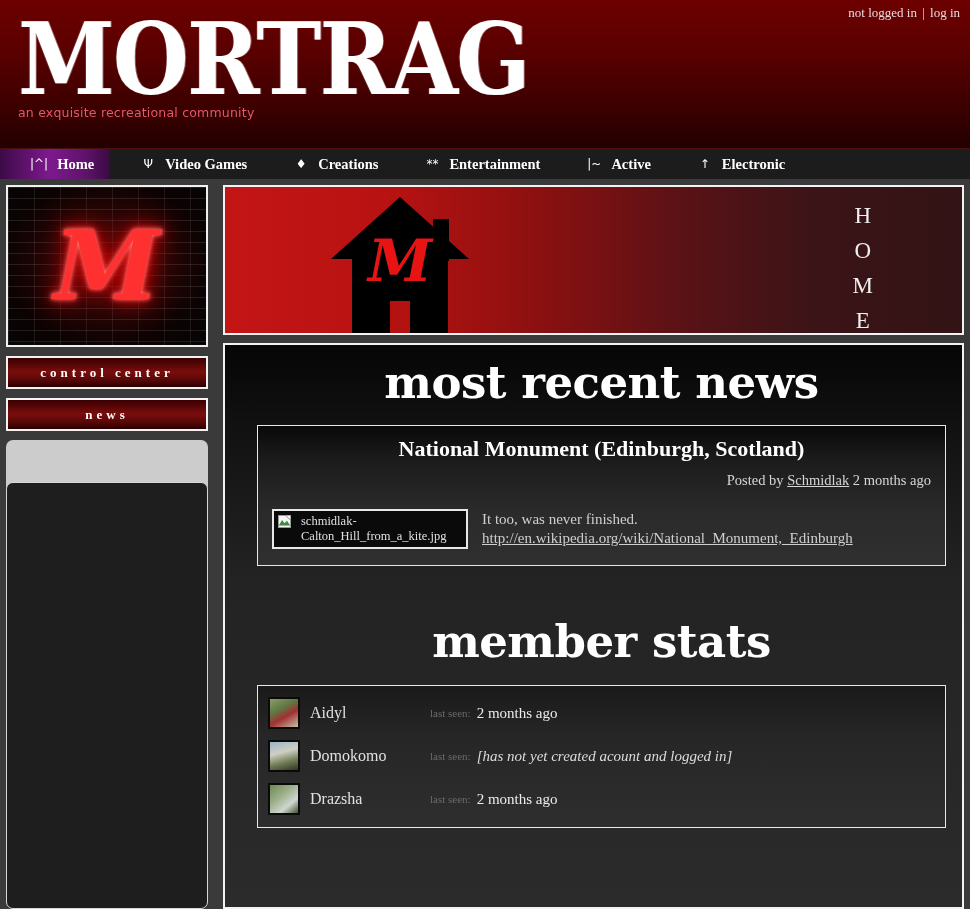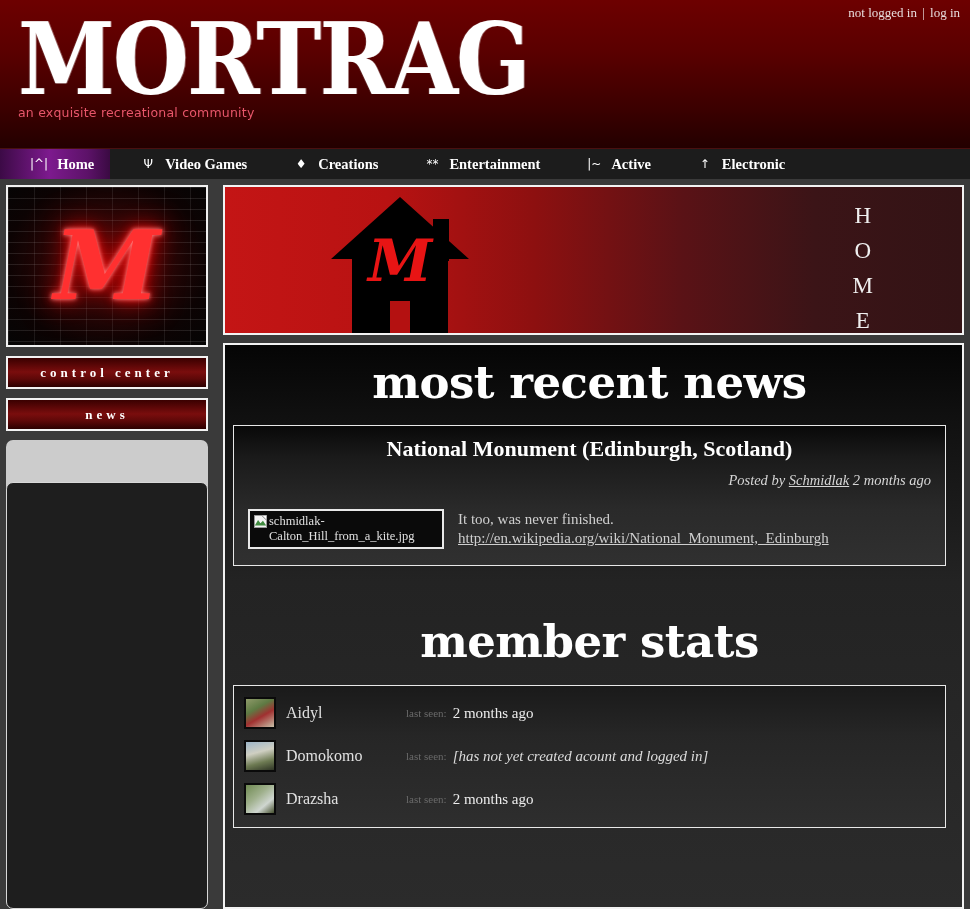--- a/index.html
+++ b/index.html
@@ -201,21 +201,21 @@
     font-family: "Liberation Serif", serif;
     font-size: 23px;
     line-height: 1.52;
     letter-spacing: 1px;
     text-align: center;
   }
 
   .section {
     background: linear-gradient(to bottom, #050505 0%, #111111 14%, #232323 42%, #2b2b2b 100%);
     border: 2px solid #f2f2f2;
-    padding: 10px 16px 16px 8px;
+    padding: 10px 16px 16px 32px;
     flex: 1 1 auto;
     overflow: hidden;
   }
   .section-title {
     text-align: center;
     color: #ffffff;
     font-family: "DejaVu Serif", serif;
     font-weight: bold;
     font-size: 45px;
     line-height: 1.25;
@@ -234,40 +234,39 @@
     color: #ffffff;
     font-family: "Liberation Serif", serif;
     font-weight: bold;
     font-size: 22px;
     margin-bottom: 10px;
   }
   .card-meta {
     text-align: right;
     color: #d6d6d6;
     font-family: "Liberation Serif", serif;
-    font-style: italic;
     font-size: 14.5px;
     margin-bottom: 20px;
   }
   .card-meta a { color: #d6d6d6; text-decoration: underline; }
 
   .post-body { display: flex; gap: 14px; align-items: flex-start; }
   .broken-img {
     width: 196px;
     min-height: 40px;
     border: 2px solid #e8e8e8;
     background: #0a0a0a;
     color: #e0e0e0;
     font-family: "Liberation Serif", serif;
     font-size: 12.5px;
     line-height: 1.18;
     padding: 3px 4px;
     display: flex;
     align-items: flex-start;
-    gap: 2px;
+    gap: 10px;
   }
   .broken-glyph {
     flex: 0 0 auto;
     width: 13px; height: 13px;
     margin-top: 1px;
     display: inline-block;
   }
   .post-text {
     color: #cfcfcf;
     font-family: "Liberation Serif", serif;

